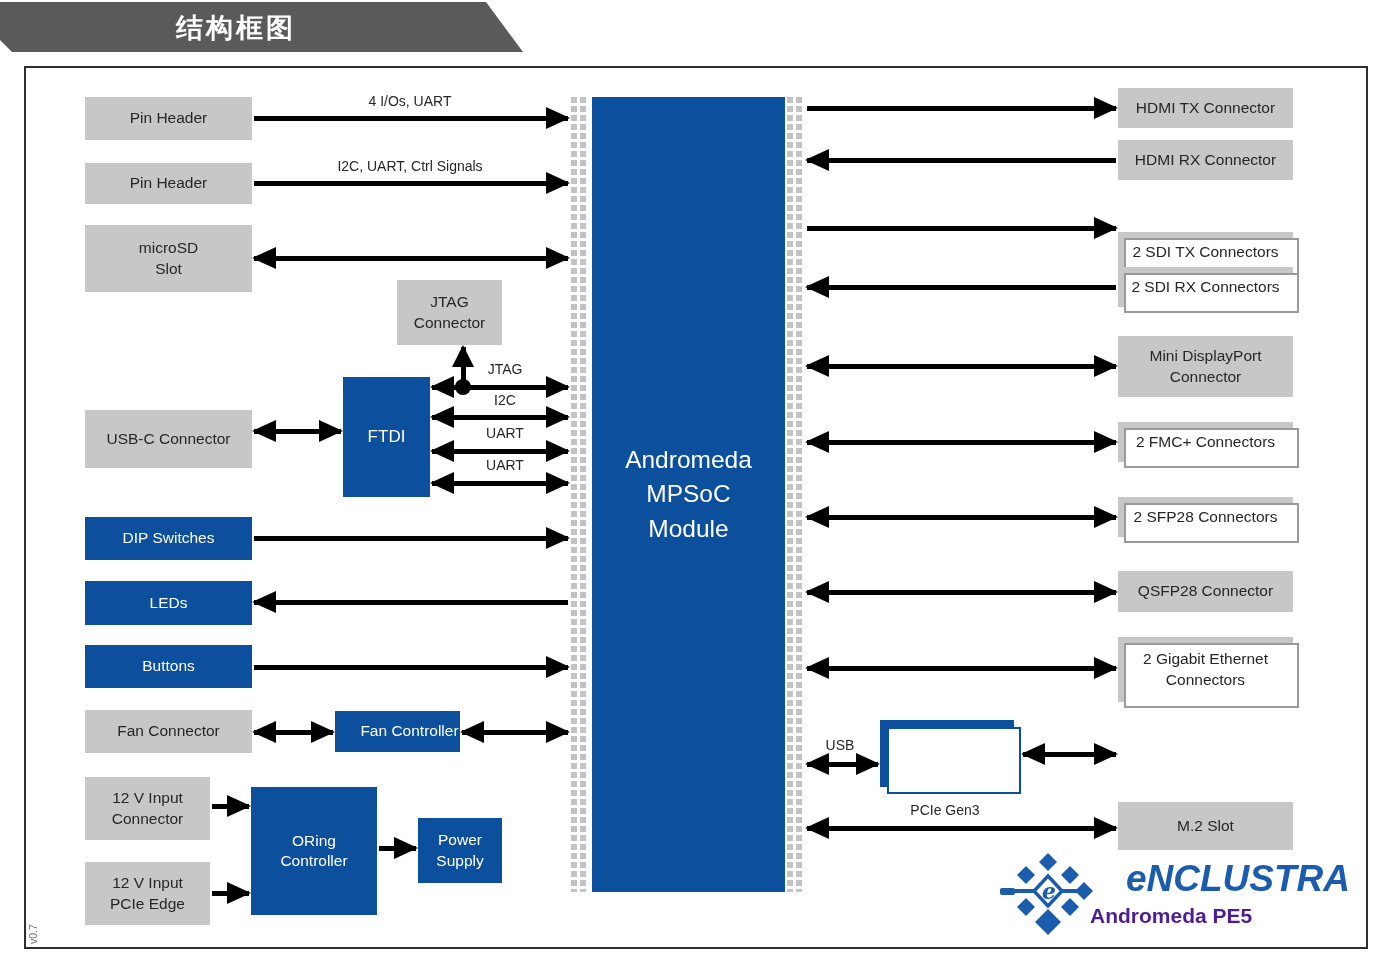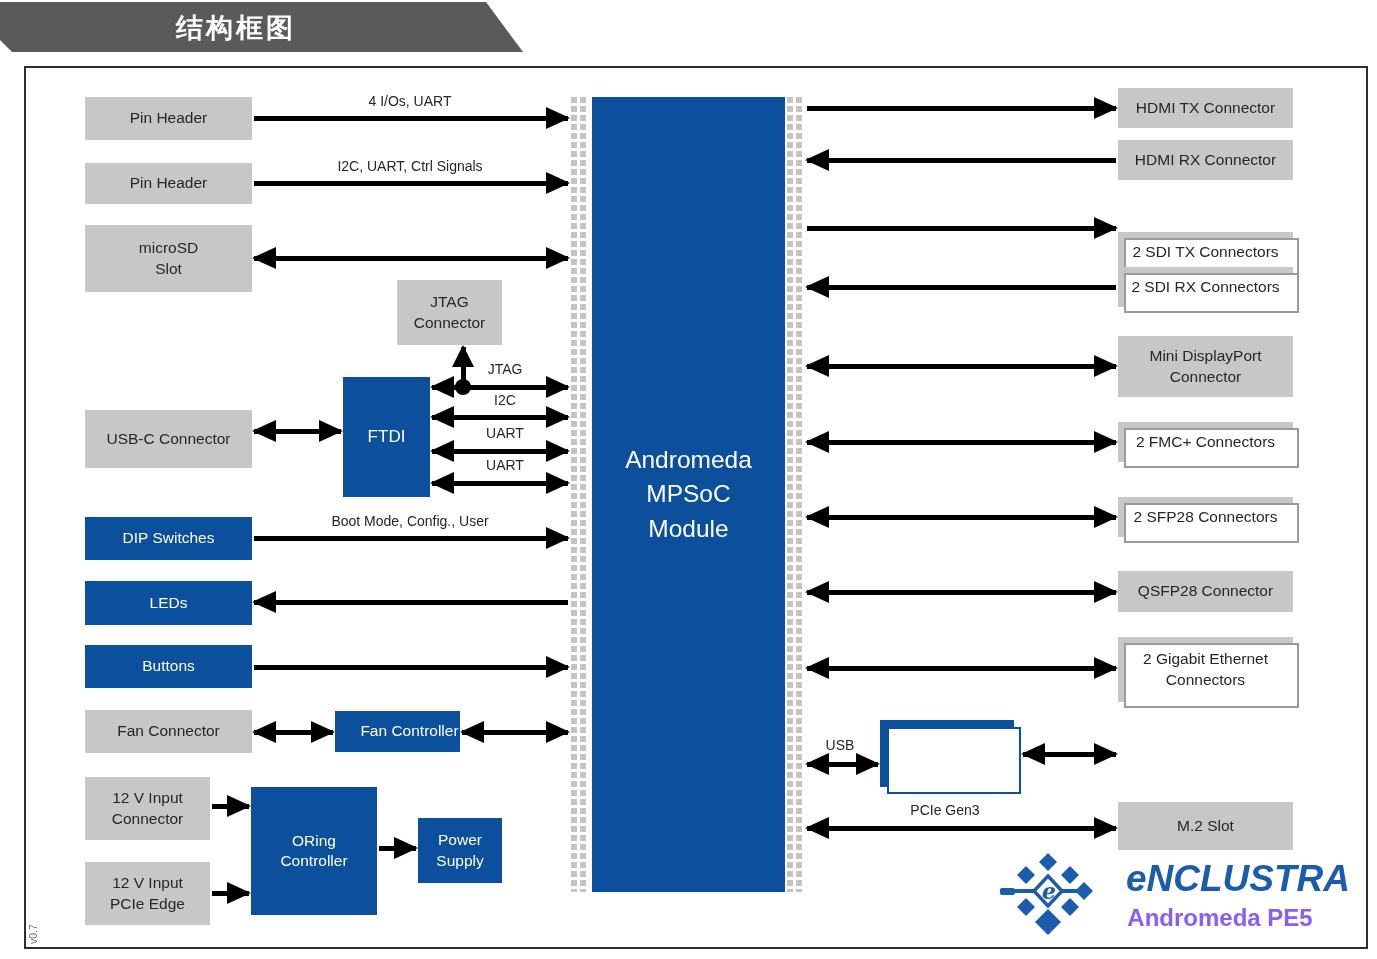--- a/index.html
+++ b/index.html
@@ -38,22 +38,22 @@
   .ar .hr{right:0;border-left:24px solid #000;}
   .arv{position:absolute;width:24px;z-index:1;}
   .arv .ln{position:absolute;left:9.5px;width:5px;top:2px;bottom:0;background:#000;}
   .arv .hu{position:absolute;top:0;left:1px;width:0;height:0;border-left:11px solid transparent;border-right:11px solid transparent;border-bottom:22px solid #000;}
   .dot{position:absolute;width:16px;height:16px;border-radius:50%;background:#000;z-index:3;}
   
   .al{position:absolute;font-size:14px;color:#262626;text-align:center;height:19px;line-height:19px;z-index:2;}
   
   #brand{position:absolute;left:1090px;top:858px;width:260px;text-align:right;color:#1b5cad;
          font-style:italic;font-weight:bold;font-size:37px;letter-spacing:0;}
-  #product{position:absolute;left:1090px;top:904px;width:260px;text-align:center;
-         font-weight:bold;font-size:24px;color:#8b5cf6;}
+  #product{position:absolute;left:1090px;top:904px;width:260px;text-align:left;
+         font-weight:bold;font-size:21px;color:#4c1d95;}
   #vlabel{position:absolute;left:27px;top:900px;height:44px;writing-mode:vertical-rl;
          transform:rotate(180deg);font-size:10.5px;color:#6f6f6f;}
 </style>
 </head>
 <body>
 
 <div id="canvas">
 
   <div id="frame"></div>
 
@@ -215,21 +215,20 @@
       <span class="ln"></span>
       <span class="hl"></span>
       <span class="hr"></span>
     </div>
   <div class="al" style="left:440px;top:456px;width:130px;">UART</div>
 
   <div class="ar" style="left:252px;top:526px;width:318px;">
       <span class="ln"></span>
       <span class="hr"></span>
     </div>
-  <div class="al" style="left:260px;top:512px;width:300px;">Boot Mode, Config., User</div>
 
   <div class="ar" style="left:252px;top:590px;width:318px;">
       <span class="ln"></span>
       <span class="hl"></span>
     </div>
   <div class="ar" style="left:252px;top:655px;width:318px;">
       <span class="ln"></span>
       <span class="hr"></span>
     </div>
   <div class="ar" style="left:252px;top:720px;width:83px;">

